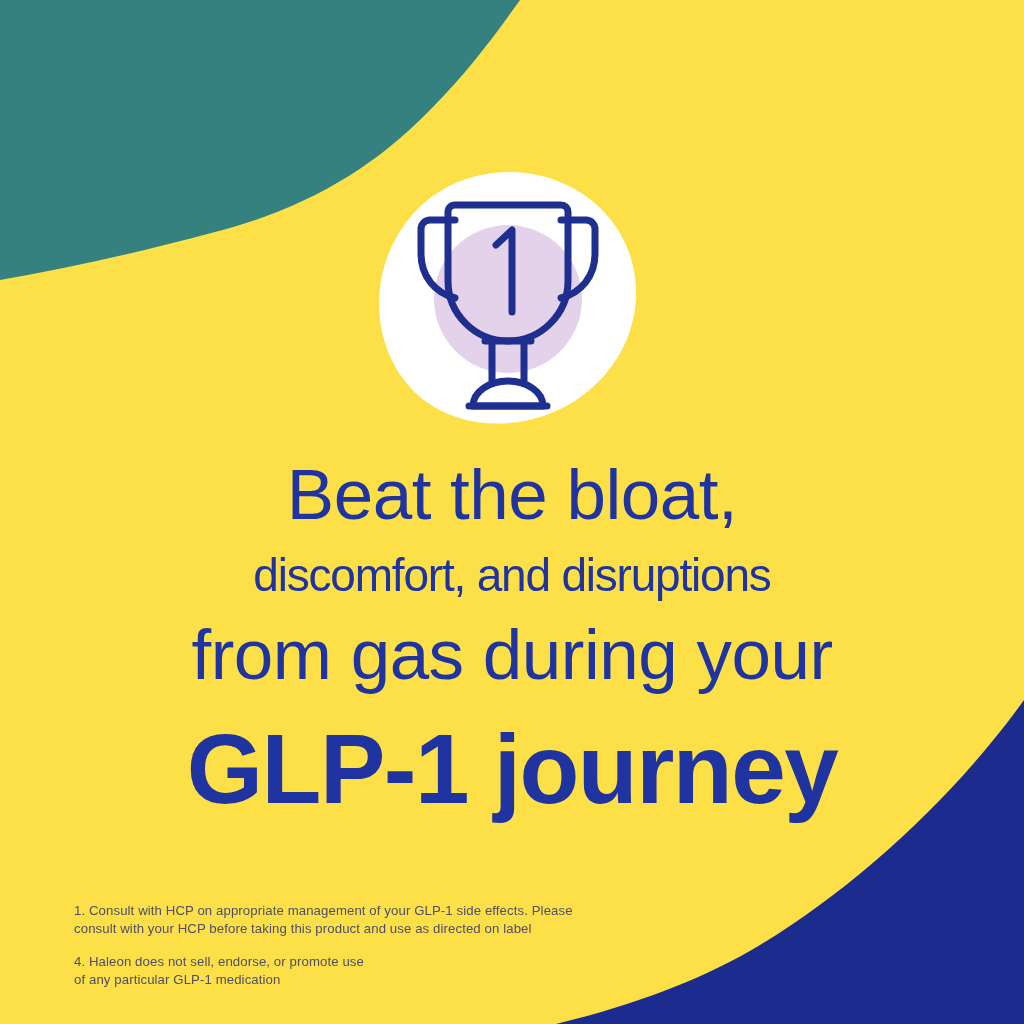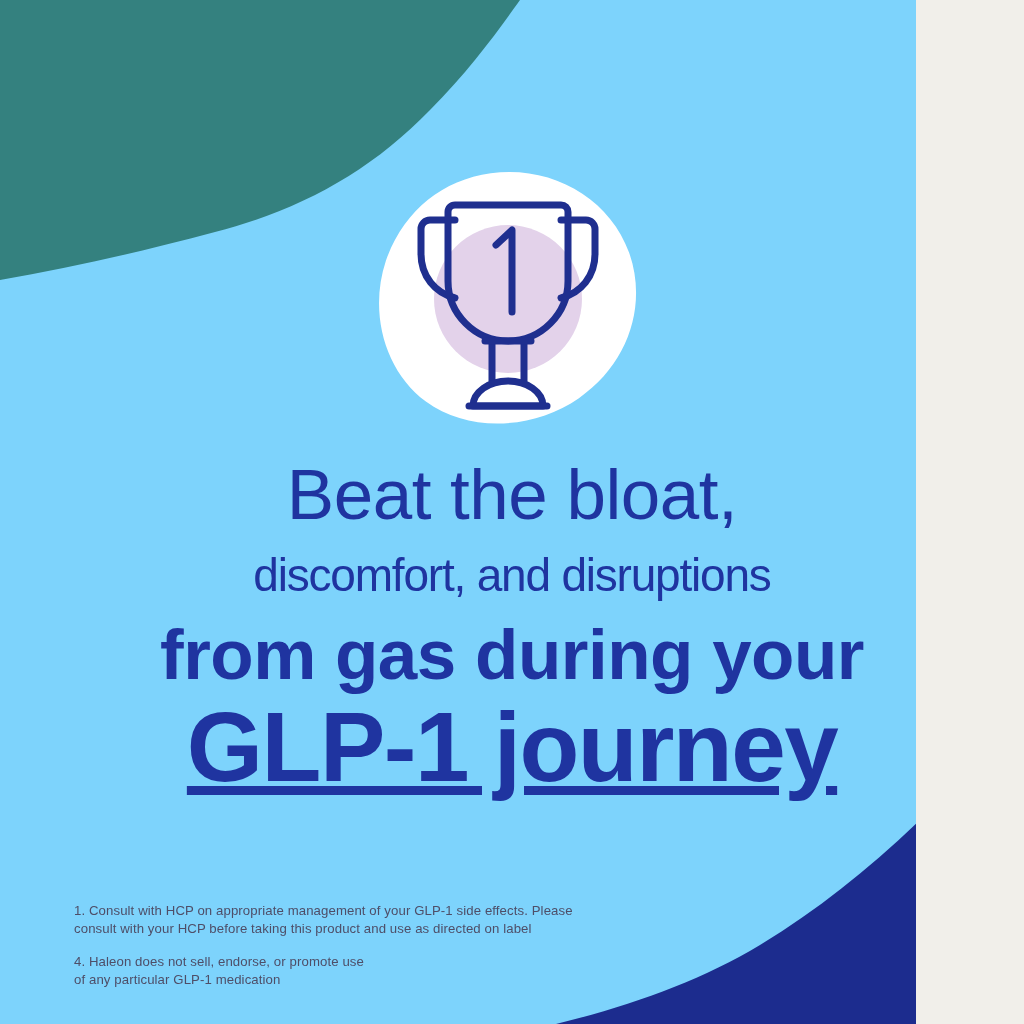--- a/index.html
+++ b/index.html
@@ -7,23 +7,23 @@
 
   html, body {
     width:1024px; height:1024px;
     background:#f1efea;
     font-family:"Liberation Sans", sans-serif;
     overflow:hidden;
   }
 
   #card {
     position:relative;
-    width:916px;
+    width:1024px;
     height:1024px;
-    background:#7dd3fc;
+    background:#fde047;
     overflow:hidden;
   }
 
   
   .bg-layer {
     position:absolute;
     inset:0;
     width:1024px;
     height:1024px;
     pointer-events:none;
@@ -52,31 +52,31 @@
   .hl-line {
     display:block;
     font-size:71px;
     line-height:80px;
     font-weight:400;
     letter-spacing:-0.5px;
     color:#1f34a0;
     white-space:nowrap;
   }
   .hl-line.l2 { font-size:46px; letter-spacing:-1.2px; }
-  .hl-line.l3 { font-size:71px;font-weight:bold; }
+  .hl-line.l3 { font-size:71px; }
 
   #headline-emphasis {
     display:block;
+    margin-top:22px;
     font-size:98px;
     line-height:104px;
     font-weight:700;
     letter-spacing:-1.5px;
     color:#1f34a0;
     white-space:nowrap;
-    text-decoration:underline;
   }
 
   
   #footnotes {
     position:absolute;
     left:74px;
     top:902px;
     width:540px;
     color:#4e4e68;
   }

